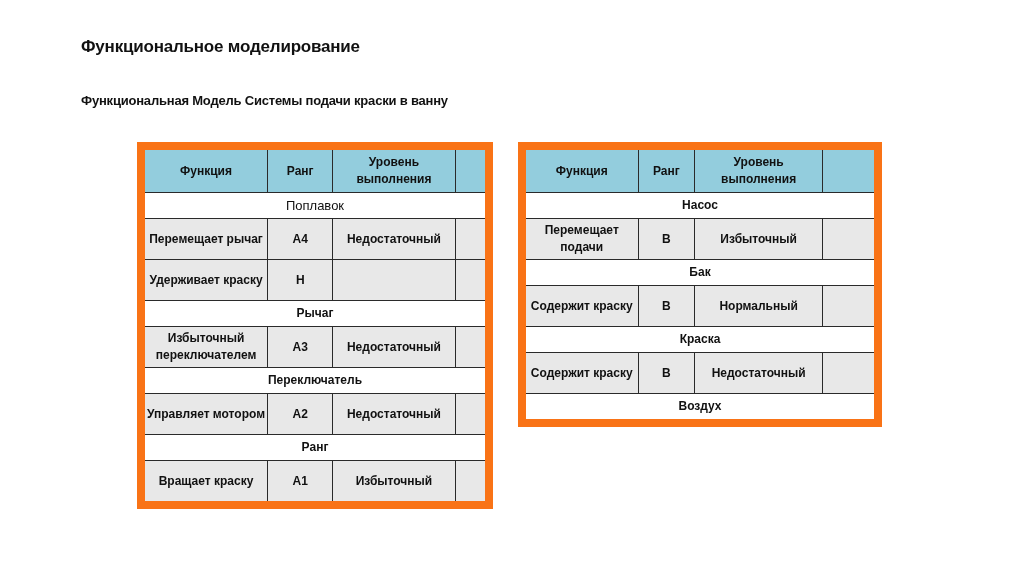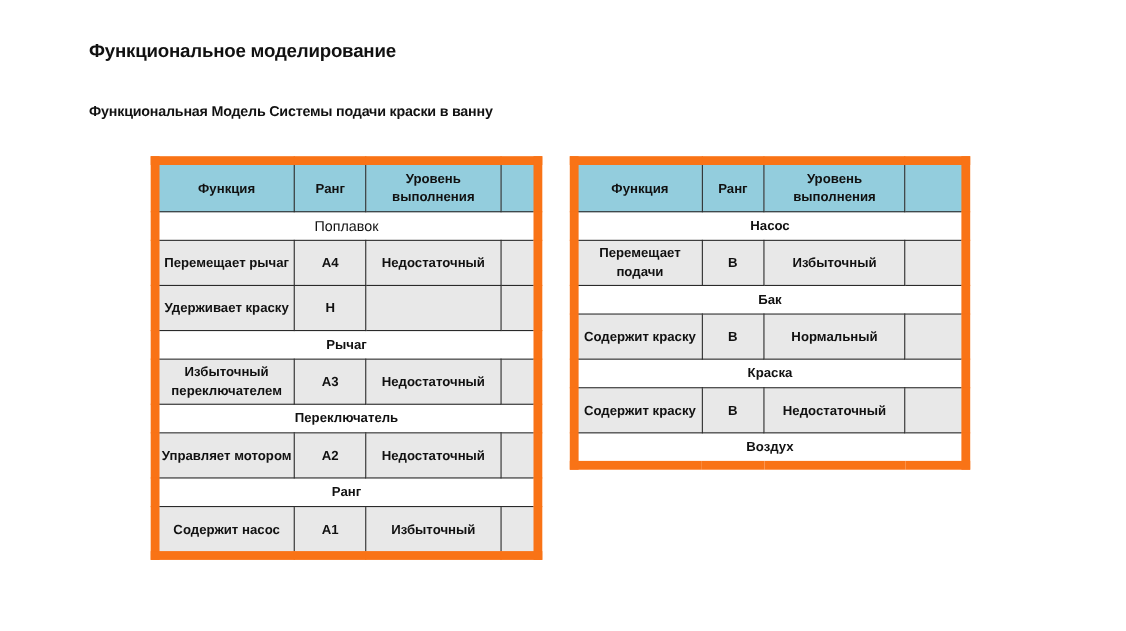--- a/index.html
+++ b/index.html
@@ -81,21 +81,21 @@
   <tr class="item">
     <td>Управляет мотором</td>
     <td>А2</td>
     <td>Недостаточный</td>
     <td></td>
   </tr>
   <tr class="group">
         <td colspan="4">Ранг</td>
       </tr>
   <tr class="item" style="height:34px">
-    <td style="height:34px">Содержит насос</td>
+    <td style="height:34px">Вращает краску</td>
     <td>А1</td>
     <td>Избыточный</td>
     <td></td>
   </tr>
 </tbody>
   </table>
 
 <table class="fm" id="t2">
   <colgroup>
       <col style="width:118px">

